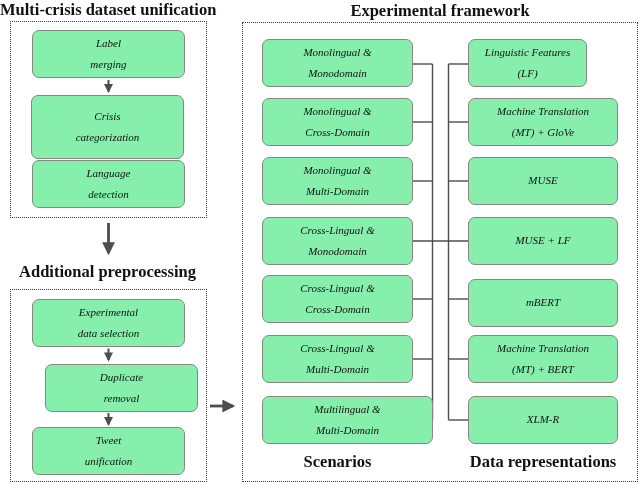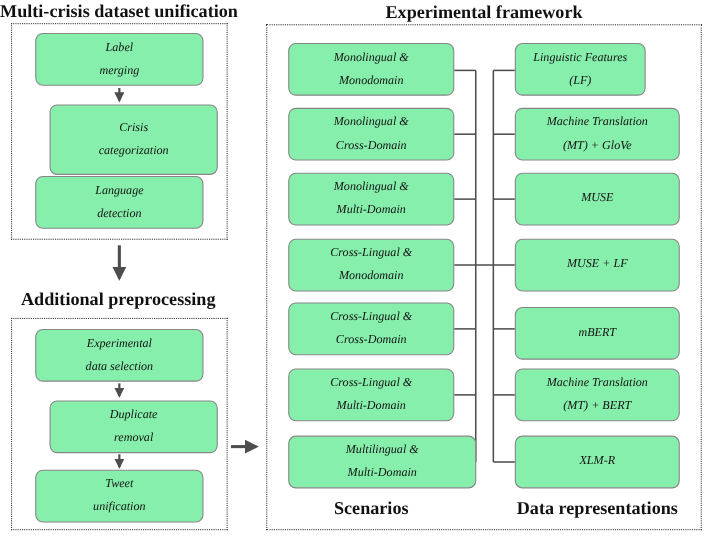--- a/index.html
+++ b/index.html
@@ -72,21 +72,21 @@
       <line x1="448.5" y1="420" x2="468" y2="420"></line>
     </g>
   </svg>
 
   <div class="title" style="left:0px;top:0px;width:215px">Multi-crisis dataset unification</div>
   <div class="title" style="left:0px;top:262px;width:215px">Additional preprocessing</div>
   <div class="title" style="left:242px;top:1px;width:396px">Experimental framework</div>
 
   <div class="node" style="left:32px;top:30px;width:153px;height:48px">Label
 merging</div>
-  <div class="node" style="left:45px;top:95px;width:153px;height:64px">Crisis
+  <div class="node" style="left:31px;top:95px;width:153px;height:64px">Crisis
 categorization</div>
   <div class="node" style="left:32px;top:160px;width:153px;height:48px">Language
 detection</div>
 
   <div class="node" style="left:32px;top:299px;width:153px;height:48px">Experimental
 data selection</div>
   <div class="node" style="left:45px;top:364px;width:153px;height:48px">Duplicate
 removal</div>
   <div class="node" style="left:32px;top:427px;width:153px;height:48px">Tweet
 unification</div>

